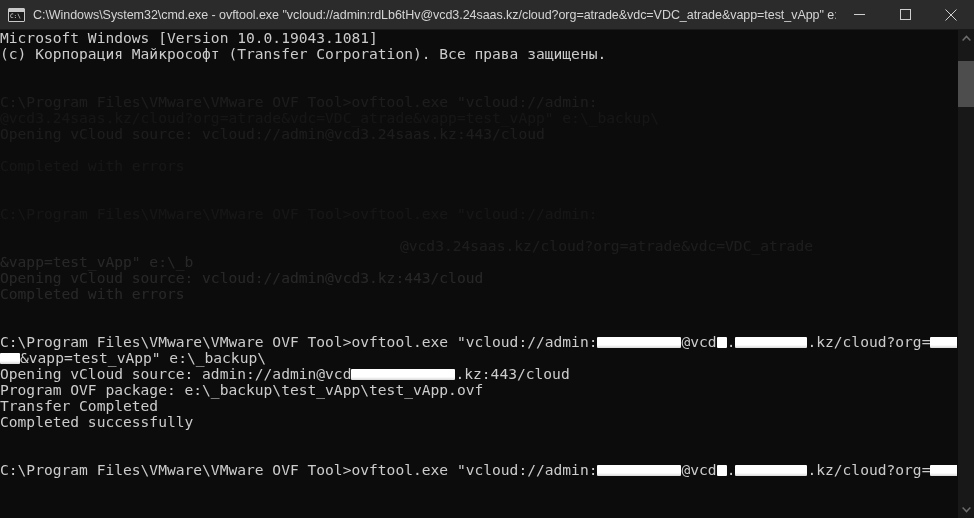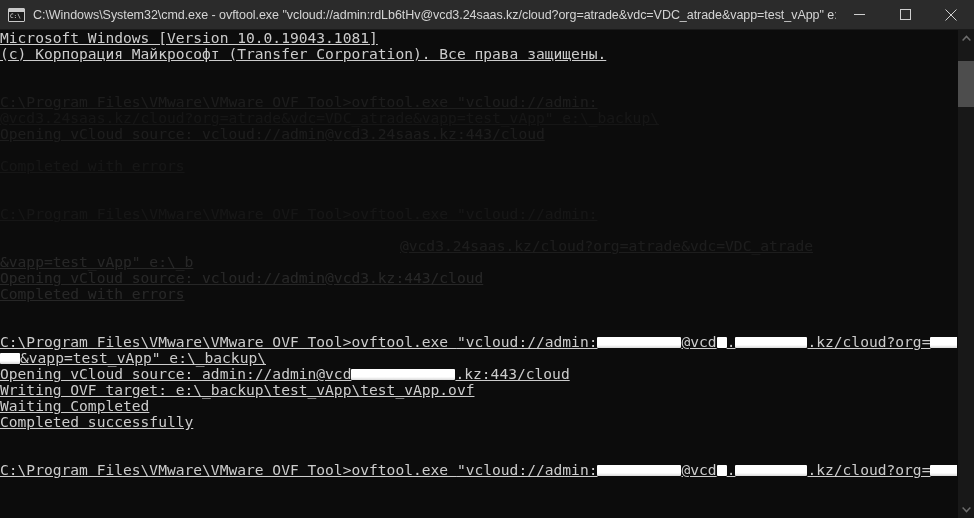--- a/index.html
+++ b/index.html
@@ -92,21 +92,20 @@
   }
   .line {
     font-family: "DejaVu Sans Mono", monospace;
     font-size: 14.6px;
     line-height: 16px;
     height: 16px;
     color: #cccccc;
     white-space: pre;
     position: relative;
     letter-spacing: 0px;
-    text-decoration: underline;
   }
   .line.blank { color: transparent; }
   
   .ghost  { opacity: 0.085; }
   .ghost2 { opacity: 0.14; }
   .ghost3 { opacity: 0.05; }
 
   
   .redact {
     display: inline-block;
@@ -199,22 +198,22 @@
       <div class="line ghost2">Completed with errors</div>
       <div class="line blank">&nbsp;</div>
       <div class="line blank">&nbsp;</div>
 
       <div class="line"><span>C:\Program Files\VMware\VMware OVF Tool&gt;ovftool.exe </span><span>"vcloud://admin:</span><span class="redact r-smear" style="width:84px"></span><span>@vcd</span><span class="redact" style="width:10px"></span><span>.</span><span class="redact r-smear" style="width:72px"></span><span>.kz/cloud?org=</span><span class="redact r-smear" style="width:62px"></span></div>
 
       <div class="line"><span class="redact r-smear" style="width:20px"></span><span>&amp;vapp=test_vApp" e:\_backup\</span></div>
 
       <div class="line"><span>Opening vCloud source: admin://admin@vcd</span><span class="redact r-smear" style="width:104px"></span><span>.kz:443/cloud</span></div>
 
-      <div class="line">Writing OVF target: e:\_backup\test_vApp\test_vApp.ovf</div>
-      <div class="line">Waiting Completed</div>
+      <div class="line">Program OVF package: e:\_backup\test_vApp\test_vApp.ovf</div>
+      <div class="line">Transfer Completed</div>
       <div class="line">Completed successfully</div>
 
       <div class="line blank">&nbsp;</div>
       <div class="line blank">&nbsp;</div>
 
       <div class="line"><span>C:\Program Files\VMware\VMware OVF Tool&gt;ovftool.exe </span><span>"vcloud://admin:</span><span class="redact r-smear" style="width:84px"></span><span>@vcd</span><span class="redact" style="width:10px"></span><span>.</span><span class="redact r-smear" style="width:72px"></span><span>.kz/cloud?org=</span><span class="redact r-smear" style="width:62px"></span></div>
 
     </div>
 
     <div id="scrollbar">

